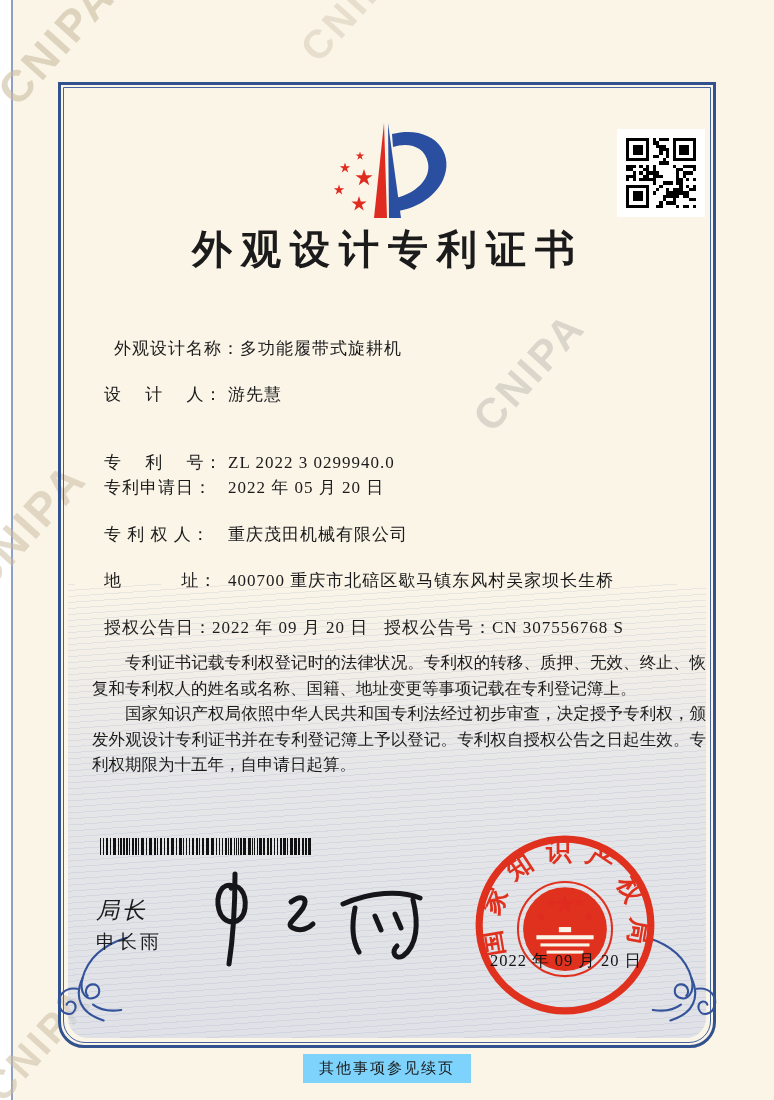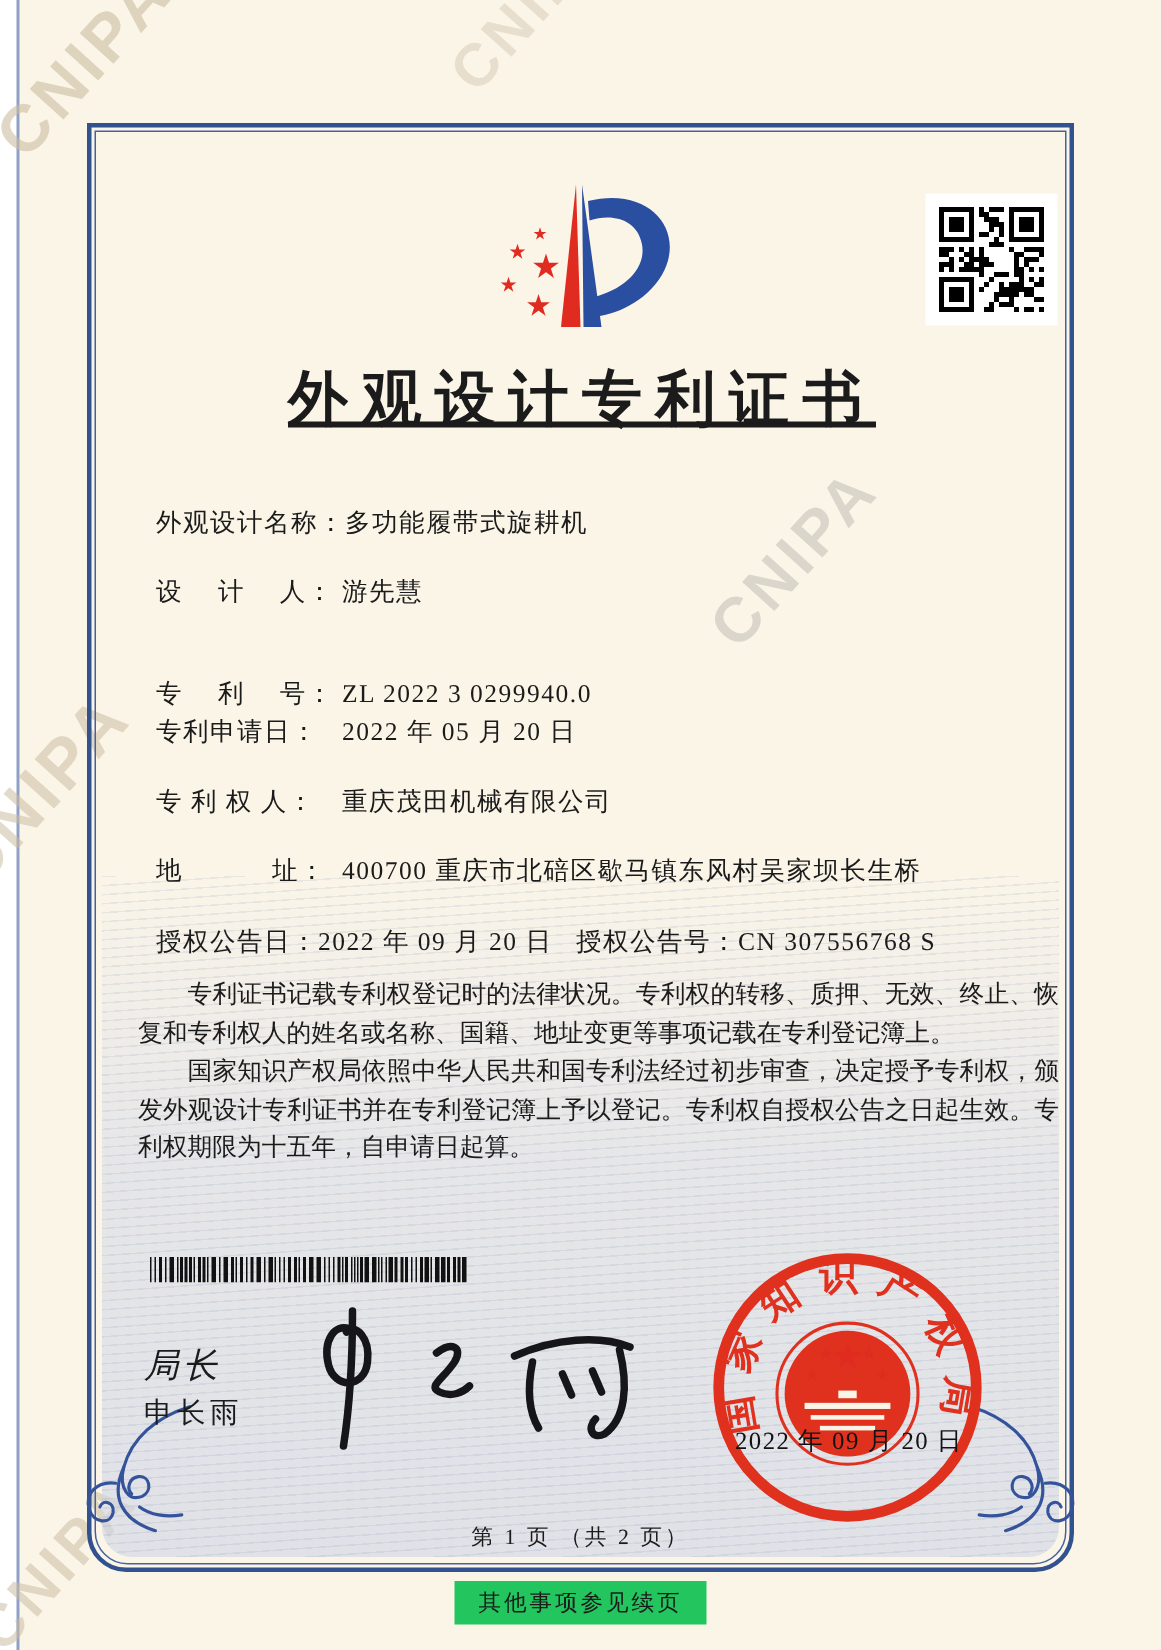--- a/index.html
+++ b/index.html
@@ -45,28 +45,28 @@
   .fl-right { right:42px; top:936px; transform:scaleX(-1); }
 
   .cert-no { position:absolute; left:93px; top:132px; font-size:16px;
     letter-spacing:3px; }
 
   .logo { position:absolute; left:330px; top:116px; width:140px; height:114px; }
 
   .qr-box { position:absolute; left:617px; top:129px; width:88px; height:88px;
     background:#ffffff; display:flex; align-items:center; justify-content:center; }
 
-  .title { position:absolute; left:58px; top:238px; width:660px;
-    text-align:center; font-size:40px; font-weight:700; letter-spacing:9px;text-decoration:underline; }
+  .title { position:absolute; left:58px; top:222px; width:660px;
+    text-align:center; font-size:40px; font-weight:700; letter-spacing:9px; }
 
   .fields { position:absolute; left:104px; top:330px; width:580px; }
   .row { position:absolute; left:0; font-size:17px; white-space:nowrap; }
   .row .lab { display:inline-block; min-width:124px; letter-spacing:1px; }
   .row .val { letter-spacing:1px; }
-  .r0 { top:7px; }  .r1 { top:53px; } .r2 { top:100px;margin-top:21px; } .r3 { top:146px; }
+  .r0 { top:7px;margin-left:10px; }  .r1 { top:53px; } .r2 { top:100px;margin-top:21px; } .r3 { top:146px; }
   .r4 { top:193px; } .r5 { top:239px; } .r6 { top:286px; }
   .grant-no { position:absolute; left:280px; top:0; }
 
   .body-text { position:absolute; left:92px; top:650px; width:614px;
     font-size:16.5px; line-height:25.5px; text-align:justify; }
   .body-text p { text-indent:2em; }
 
   .barcode { position:absolute; left:100px; top:838px; width:212px; height:17px; }
 
   .signer-title { position:absolute; left:96px; top:895px; font-size:23px;
@@ -80,21 +80,21 @@
 
   .seal { position:absolute; left:473px; top:833px; width:184px; height:184px; }
   .seal-date { position:absolute; left:478px; top:950px; width:176px;
     text-align:center; font-size:16.5px; letter-spacing:1px; color:#121212;
     white-space:nowrap; }
 
   .page-num { position:absolute; left:58px; top:1015px; width:658px;
     text-align:center; font-size:14.5px; letter-spacing:2px; }
 
   .cont-note { position:absolute; left:0; top:1054px; width:774px; text-align:center; }
-  .cont-note span { display:inline-block; background:#22c55e; padding:5px 16px;
+  .cont-note span { display:inline-block; background:#7dd3fc; padding:5px 16px;
     font-size:15px; letter-spacing:2px; }
 </style>
 </head>
 <body>
 
 <div class="page">
 
   <div class="spine"></div>
 
   <div class="wm wm1">CNIPA</div>
@@ -396,19 +396,18 @@
       <use href="#star" transform="translate(104,68) scale(4.5)" style="fill:#fbf5e8"></use>
       <use href="#star" transform="translate(113,82) scale(4.5)" style="fill:#fbf5e8"></use>
       <rect x="62" y="100" width="56" height="4" fill="#fbf5e8"></rect>
       <rect x="66" y="108" width="48" height="3" fill="#fbf5e8"></rect>
       <rect x="72" y="115" width="36" height="3" fill="#fbf5e8"></rect>
       <rect x="84" y="92" width="12" height="5" fill="#fbf5e8"></rect>
     </g>
   </svg>
   <div class="seal-date">2022 年 09 月 20 日</div>
 
-  <div class="page-num">第 1 页 （共 2 页）</div>
 
   <div class="cont-note">
     <span>其他事项参见续页</span>
   </div>
 
 </div>
 
 </body></html>

